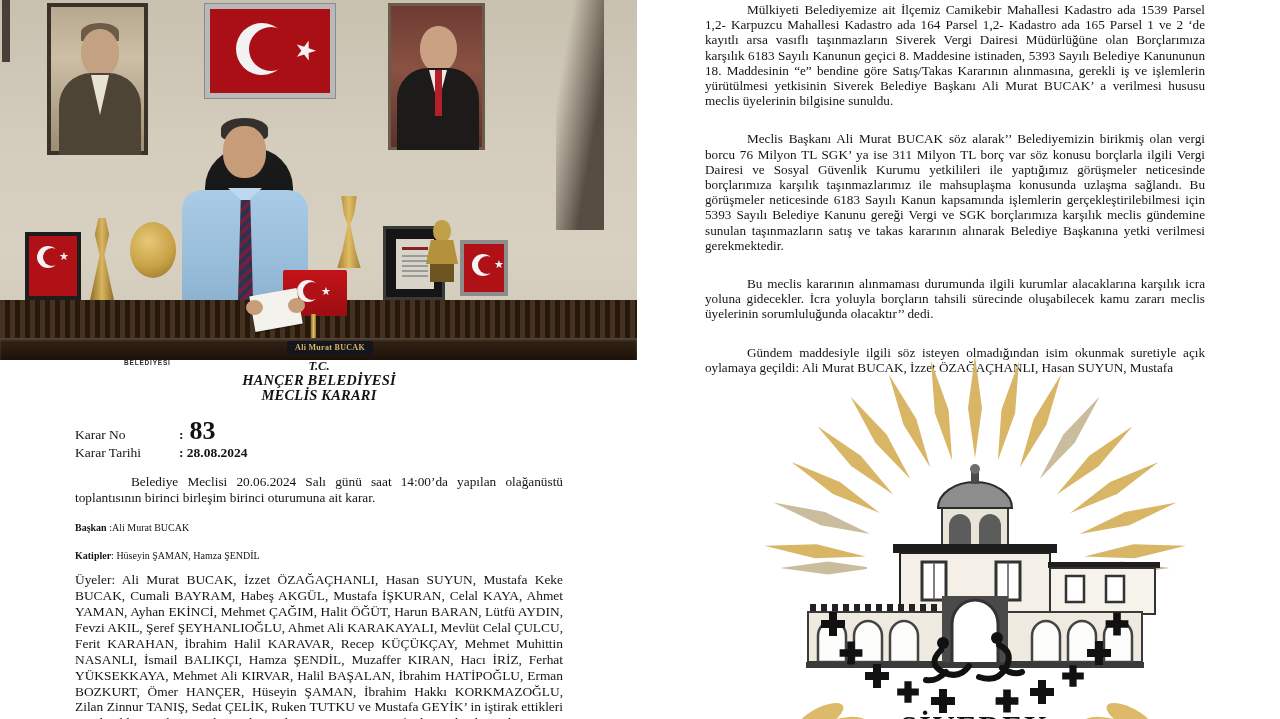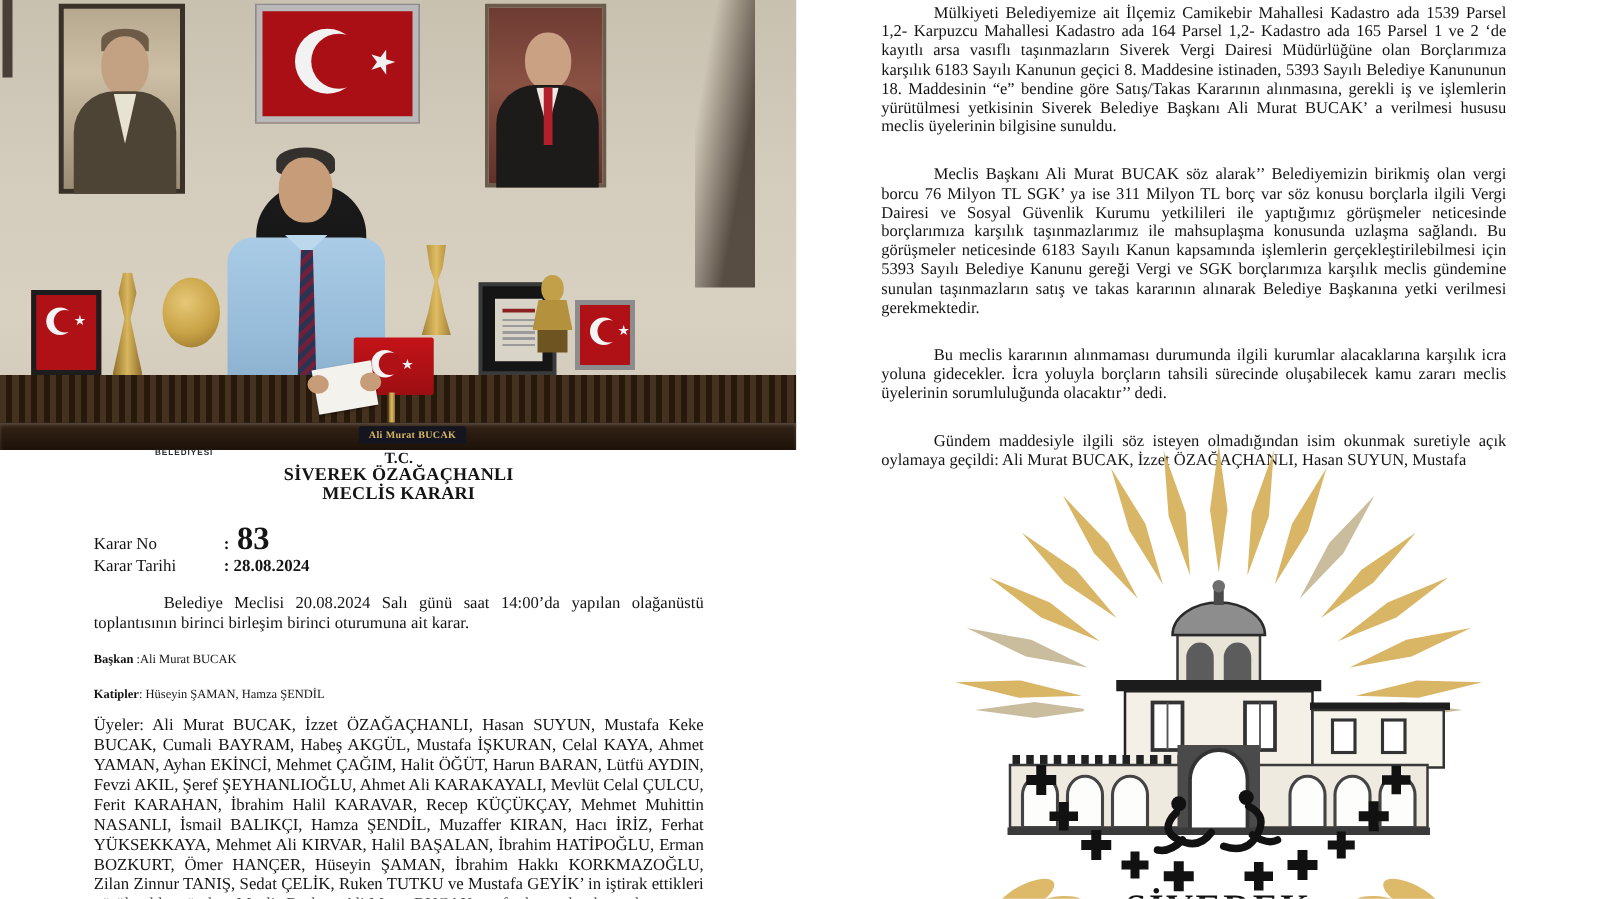--- a/index.html
+++ b/index.html
@@ -78,21 +78,21 @@
   .desk-flag .mini-crescent{left:14px;top:10px;}
   .desk-flag .mini-star{left:38px;top:15px;}
   .flag-pole{left:311px;top:314px;width:5px;height:26px;background:linear-gradient(90deg,#8f6f2c,#e0bd62,#8f6f2c);}
   .nameplate{left:287px;top:341px;width:86px;height:14px;background:#15151f;border-radius:2px;
     color:#d9b65e;font-family:"Liberation Serif",serif;font-weight:bold;font-size:8px;line-height:14px;text-align:center;letter-spacing:.3px;}
   .stamp{position:absolute;left:124px;top:359px;font-family:"Liberation Sans",sans-serif;
     font-size:6.5px;font-weight:bold;letter-spacing:.8px;color:#2a2a2a;}
 
   
   .doc-left{position:absolute;left:75px;top:360px;width:488px;color:#141414;}
-  .hdr{text-align:center;font-weight:bold;}
+  .hdr{text-align:center;font-weight:bold;font-style:italic;}
   .hdr .l1{font-size:12.5px;line-height:13px;}
   .hdr .l2,.hdr .l3{font-size:14.5px;line-height:15px;letter-spacing:.2px;}
   .meta{margin-top:15px;}
   .meta-row{display:flex;align-items:baseline;}
   .meta-label{width:104px;font-weight:normal;font-size:13.5px;}
   .meta-colon{font-weight:bold;font-size:13.5px;margin-right:6px;}
   .meta-num{font-weight:bold;font-size:26px;line-height:26px;}
   .meta-val{font-weight:bold;font-size:13.5px;line-height:17px;}
   .para{font-size:13.3px;line-height:15.6px;text-align:justify;margin:0;}
   .intro{margin-top:13px;text-indent:56px;}
@@ -176,37 +176,37 @@
 
     <div class="desk"></div>
     <div class="item nameplate">Ali Murat BUCAK</div>
   </div>
 
   <div class="stamp">BELEDİYESİ</div>
 
   <div class="doc-left">
     <div class="hdr">
       <div class="l1">T.C.</div>
-      <div class="l2">SİVEREK ÖZAĞAÇHANLI</div>
+      <div class="l2">HANÇER BELEDİYESİ</div>
       <div class="l3">MECLİS KARARI</div>
     </div>
 
     <div class="meta">
       <div class="meta-row">
         <span class="meta-label">Karar No</span>
         <span class="meta-colon">:</span>
         <span class="meta-num">83</span>
       </div>
       <div class="meta-row">
         <span class="meta-label">Karar Tarihi</span>
         <span class="meta-val">: 28.08.2024</span>
       </div>
     </div>
 
-    <p class="para intro">Belediye Meclisi 20.08.2024 Salı günü saat 14:00’da yapılan olağanüstü toplantısının birinci birleşim birinci oturumuna ait karar.</p>
+    <p class="para intro">Belediye Meclisi 20.06.2024 Salı günü saat 14:00’da yapılan olağanüstü toplantısının birinci birleşim birinci oturumuna ait karar.</p>
 
     <div class="kv">
       <b>Başkan</b><span> :Ali Murat BUCAK</span>
     </div>
 
     <div class="kv">
       <b>Katipler</b><span>: Hüseyin ŞAMAN, Hamza ŞENDİL</span>
     </div>
 
     <p class="uyeler">

